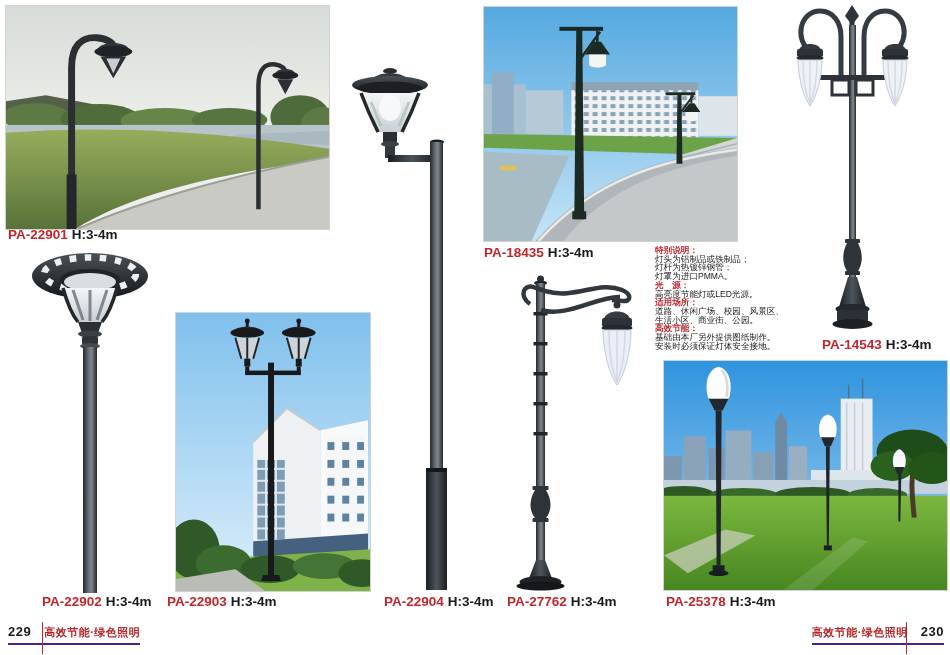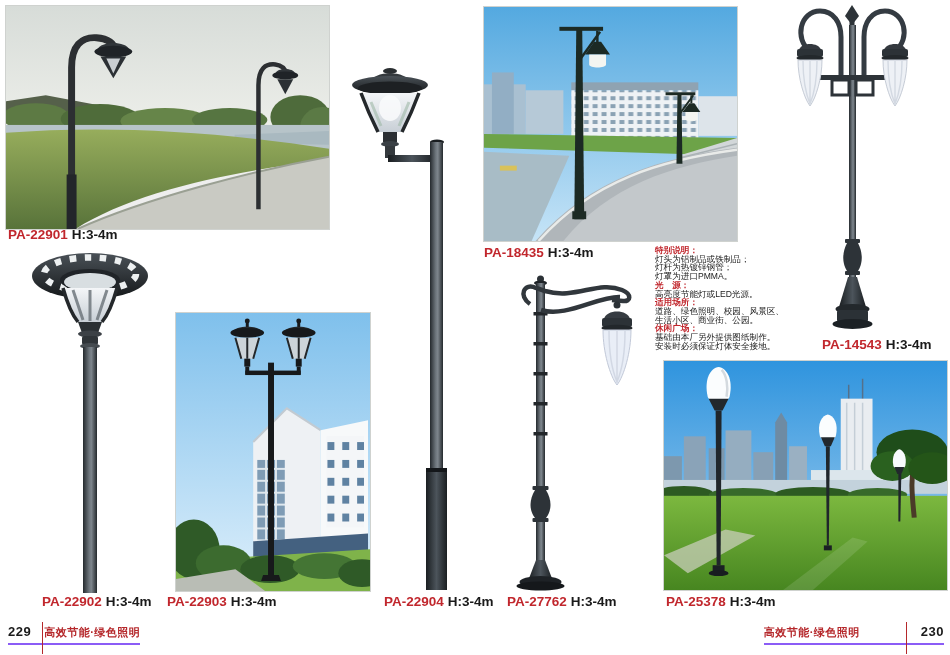--- a/index.html
+++ b/index.html
@@ -7,28 +7,28 @@
         font-family:Liberation Sans, sans-serif;}
   figure{margin:0;padding:0;position:absolute;}
   .photo{border:1px solid #cfd2cf;box-sizing:border-box;background:#eee;}
   .photo svg,.drawing svg{display:block;width:100%;height:100%;}
   .plabel{position:absolute;white-space:nowrap;font-size:13.5px;line-height:15px;}
   .pcode{color:#c1272d;font-weight:700;}
   .pheight{color:#1a1a1a;font-weight:600;margin-left:4px;}
   .specs{position:absolute;left:655px;top:246px;width:150px;font-size:8.6px;line-height:8.7px;color:#222;}
   .spec-h{color:#c1272d;font-weight:700;}
   .footer{position:absolute;top:622px;}
-  .footer-row{display:inline-flex;align-items:baseline;border-bottom:2px solid #8b5cf6;padding-bottom:3px;}
+  .footer-row{display:inline-flex;align-items:baseline;border-bottom:2px solid #4c1d95;padding-bottom:3px;}
   .pgnum{font-size:13px;font-weight:700;color:#1a1a1a;letter-spacing:.5px;}
   .slogan{color:#b5282b;font-size:11px;font-weight:700;letter-spacing:.5px;}
   .footer-left{left:8px;}
   .footer-left .pgnum{padding-right:7px;}
   .footer-left .slogan{padding-left:6px;}
   .footer-right{right:6px;}
-  .footer-right .pgnum{padding-left:7px;margin-left:48px;}
+  .footer-right .pgnum{padding-left:7px;}
   .footer-right .slogan{padding-right:6px;}
   .vline{position:absolute;top:0;width:1px;height:32px;background:#b5282b;}
   .footer-left .vline{left:34px;}
   .footer-right .vline{right:37px;}
 </style>
 </head>
 <body>
 
 <div class="page">
 
@@ -278,23 +278,23 @@
 </div>
 
 <div class="specs">
   <div class="spec-h">特别说明：</div>
   <div>灯头为铝制品或铁制品；</div>
   <div>灯杆为热镀锌钢管；</div>
   <div>灯罩为进口PMMA。</div>
   <div class="spec-h">光　源：</div>
   <div>高亮度节能灯或LED光源。</div>
   <div class="spec-h">适用场所：</div>
-  <div>道路、绿色照明、校园、风景区、</div>
+  <div>道路、休闲广场、校园、风景区、</div>
   <div>生活小区、商业街、公园。</div>
-  <div class="spec-h">休闲广场：</div>
+  <div class="spec-h">高效节能：</div>
   <div>基础由本厂另外提供图纸制作。</div>
   <div>安装时必须保证灯体安全接地。</div>
 </div>
 
 <figure class="drawing" style="left:778px;top:5px;width:170px;height:332px">
 <svg viewBox="0 0 170 332">
   <g fill="#2d3338">
     <path d="M74,0 L81,11 L74,20 L67,11 Z"></path>
           <rect x="71.5" y="16" width="5" height="10"></rect>
   </g>

